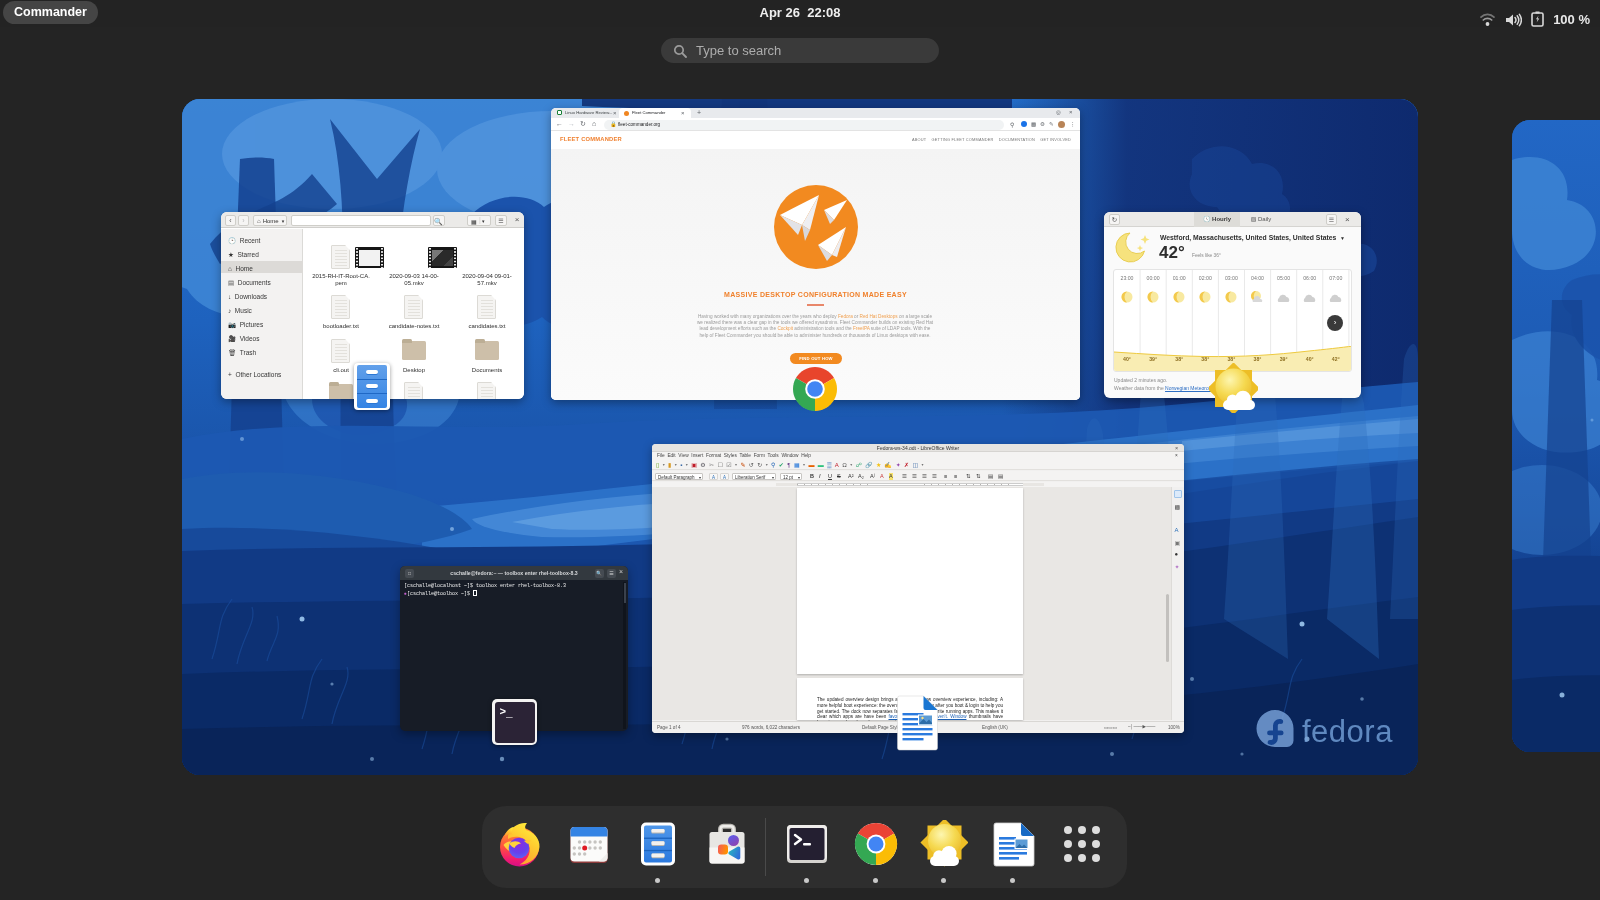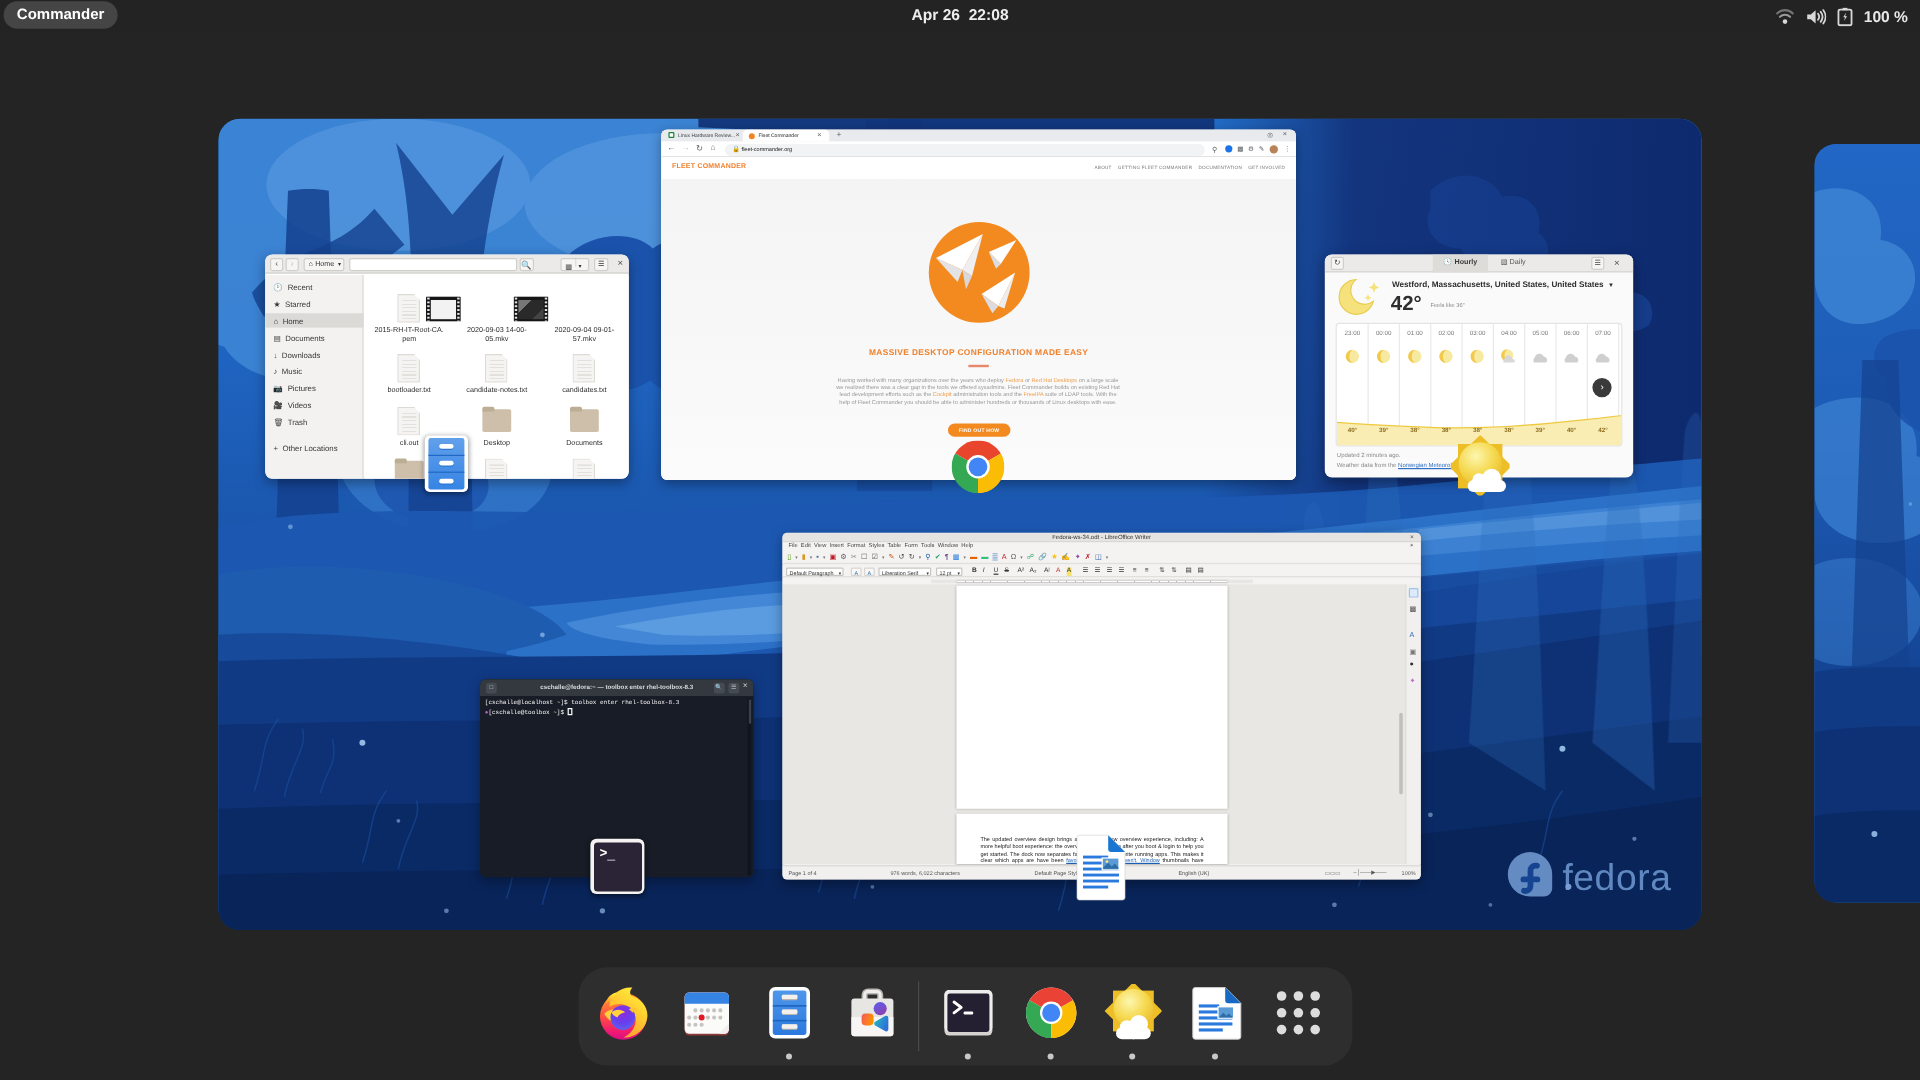--- a/index.html
+++ b/index.html
@@ -2,21 +2,21 @@
 <html><head><meta charset="utf-8">
 <style>
 * { margin:0; padding:0; box-sizing:border-box; }
 html,body { width:1600px; height:900px; overflow:hidden; background:#242424; font-family:"Liberation Sans", sans-serif; }
 .abs { position:absolute; }
 #stage { position:relative; width:1600px; height:900px; }
 
 #topbar { position:absolute; left:0; top:0; width:1600px; height:27px; background:#232323; }
 #activities { position:absolute; left:3px; top:1px; height:23px; padding:0 11px; background:#454545; border-radius:12px; color:#ffffff; font-weight:bold; font-size:12.5px; line-height:23px; }
 #clock { position:absolute; left:0; right:0; top:0; height:27px; text-align:center; color:#eeeeee; font-weight:bold; font-size:13px; line-height:26px; }
-#sysicons { position:absolute; right:10px; top:0; height:27px; display:flex; align-items:center; gap:9px; color:#e8e8e8; font-weight:bold; font-size:13px; }
+#sysicons { position:absolute; right:10px; top:0; height:27px; display:flex; align-items:flex-end; gap:9px; color:#e8e8e8; font-weight:bold; font-size:13px; }
 
 #search { position:absolute; left:661px; top:38px; width:278px; height:25px; background:#3a3a3a; border-radius:13px; color:#adadad; font-size:13px; line-height:25px; }
 #search span.mag { position:absolute; left:12px; top:4px; }
 #search span.txt { position:absolute; left:35px; top:0; }
 
 #ws { position:absolute; left:182px; top:99px; width:1236px; height:676px; border-radius:18px; overflow:hidden; background:#1a5fb4; }
 #ws2 { position:absolute; left:1512px; top:120px; width:88px; height:632px; border-radius:18px 0 0 18px; overflow:hidden; background:#1a5fb4; }
 .winshadow { box-shadow: 0 3px 10px rgba(0,0,0,0.35); }
 
 #dock { position:absolute; left:482px; top:806px; width:645px; height:82px; background:#2e2e2e; border-radius:24px; }
@@ -59,20 +59,27 @@
           <path d="M10 4.5 a4 4 0 0 1 0 5 M12.2 2.8 a7 7 0 0 1 0 8.4 M14.4 1.4 a9.6 9.6 0 0 1 0 11.2" stroke="#d8d8d8" stroke-width="1.5" fill="none" stroke-linecap="round"></path>
         </svg>
       <svg width="13" height="16" viewBox="0 0 13 16">
           <rect x="1" y="2" width="11" height="13" rx="1.5" fill="none" stroke="#d8d8d8" stroke-width="1.6"></rect>
           <rect x="4.5" y="0.5" width="4" height="2" fill="#d8d8d8"></rect>
           <path d="M7.5 4.5 5 8.3 h1.6 L5.6 11.5 8.3 7.6 H6.6 z" fill="#d8d8d8"></path>
         </svg>
       <span>100 %</span>
     </div>
   </div>
+  <div id="search">
+      <span class="mag"><svg width="15" height="15" viewBox="0 0 15 15">
+          <circle cx="6" cy="6" r="4.2" fill="none" stroke="#9b9b9b" stroke-width="1.7"></circle>
+          <path d="M9.2 9.2 L13 13" stroke="#9b9b9b" stroke-width="1.9" stroke-linecap="round"></path>
+        </svg></span>
+      <span class="txt">Type to search</span>
+    </div>
 
   <div id="ws">
     <svg width="1236" height="676" viewBox="0 0 1236 676" style="position:absolute;left:0;top:0">
       <defs>
         <linearGradient id="sky" x1="0" y1="0" x2="0" y2="1">
           <stop offset="0" stop-color="#2470cd"></stop>
           <stop offset="0.33" stop-color="#1e62be"></stop>
           <stop offset="0.52" stop-color="#1a55ab"></stop>
           <stop offset="0.66" stop-color="#133f8e"></stop>
           <stop offset="0.82" stop-color="#0d3173"></stop>

